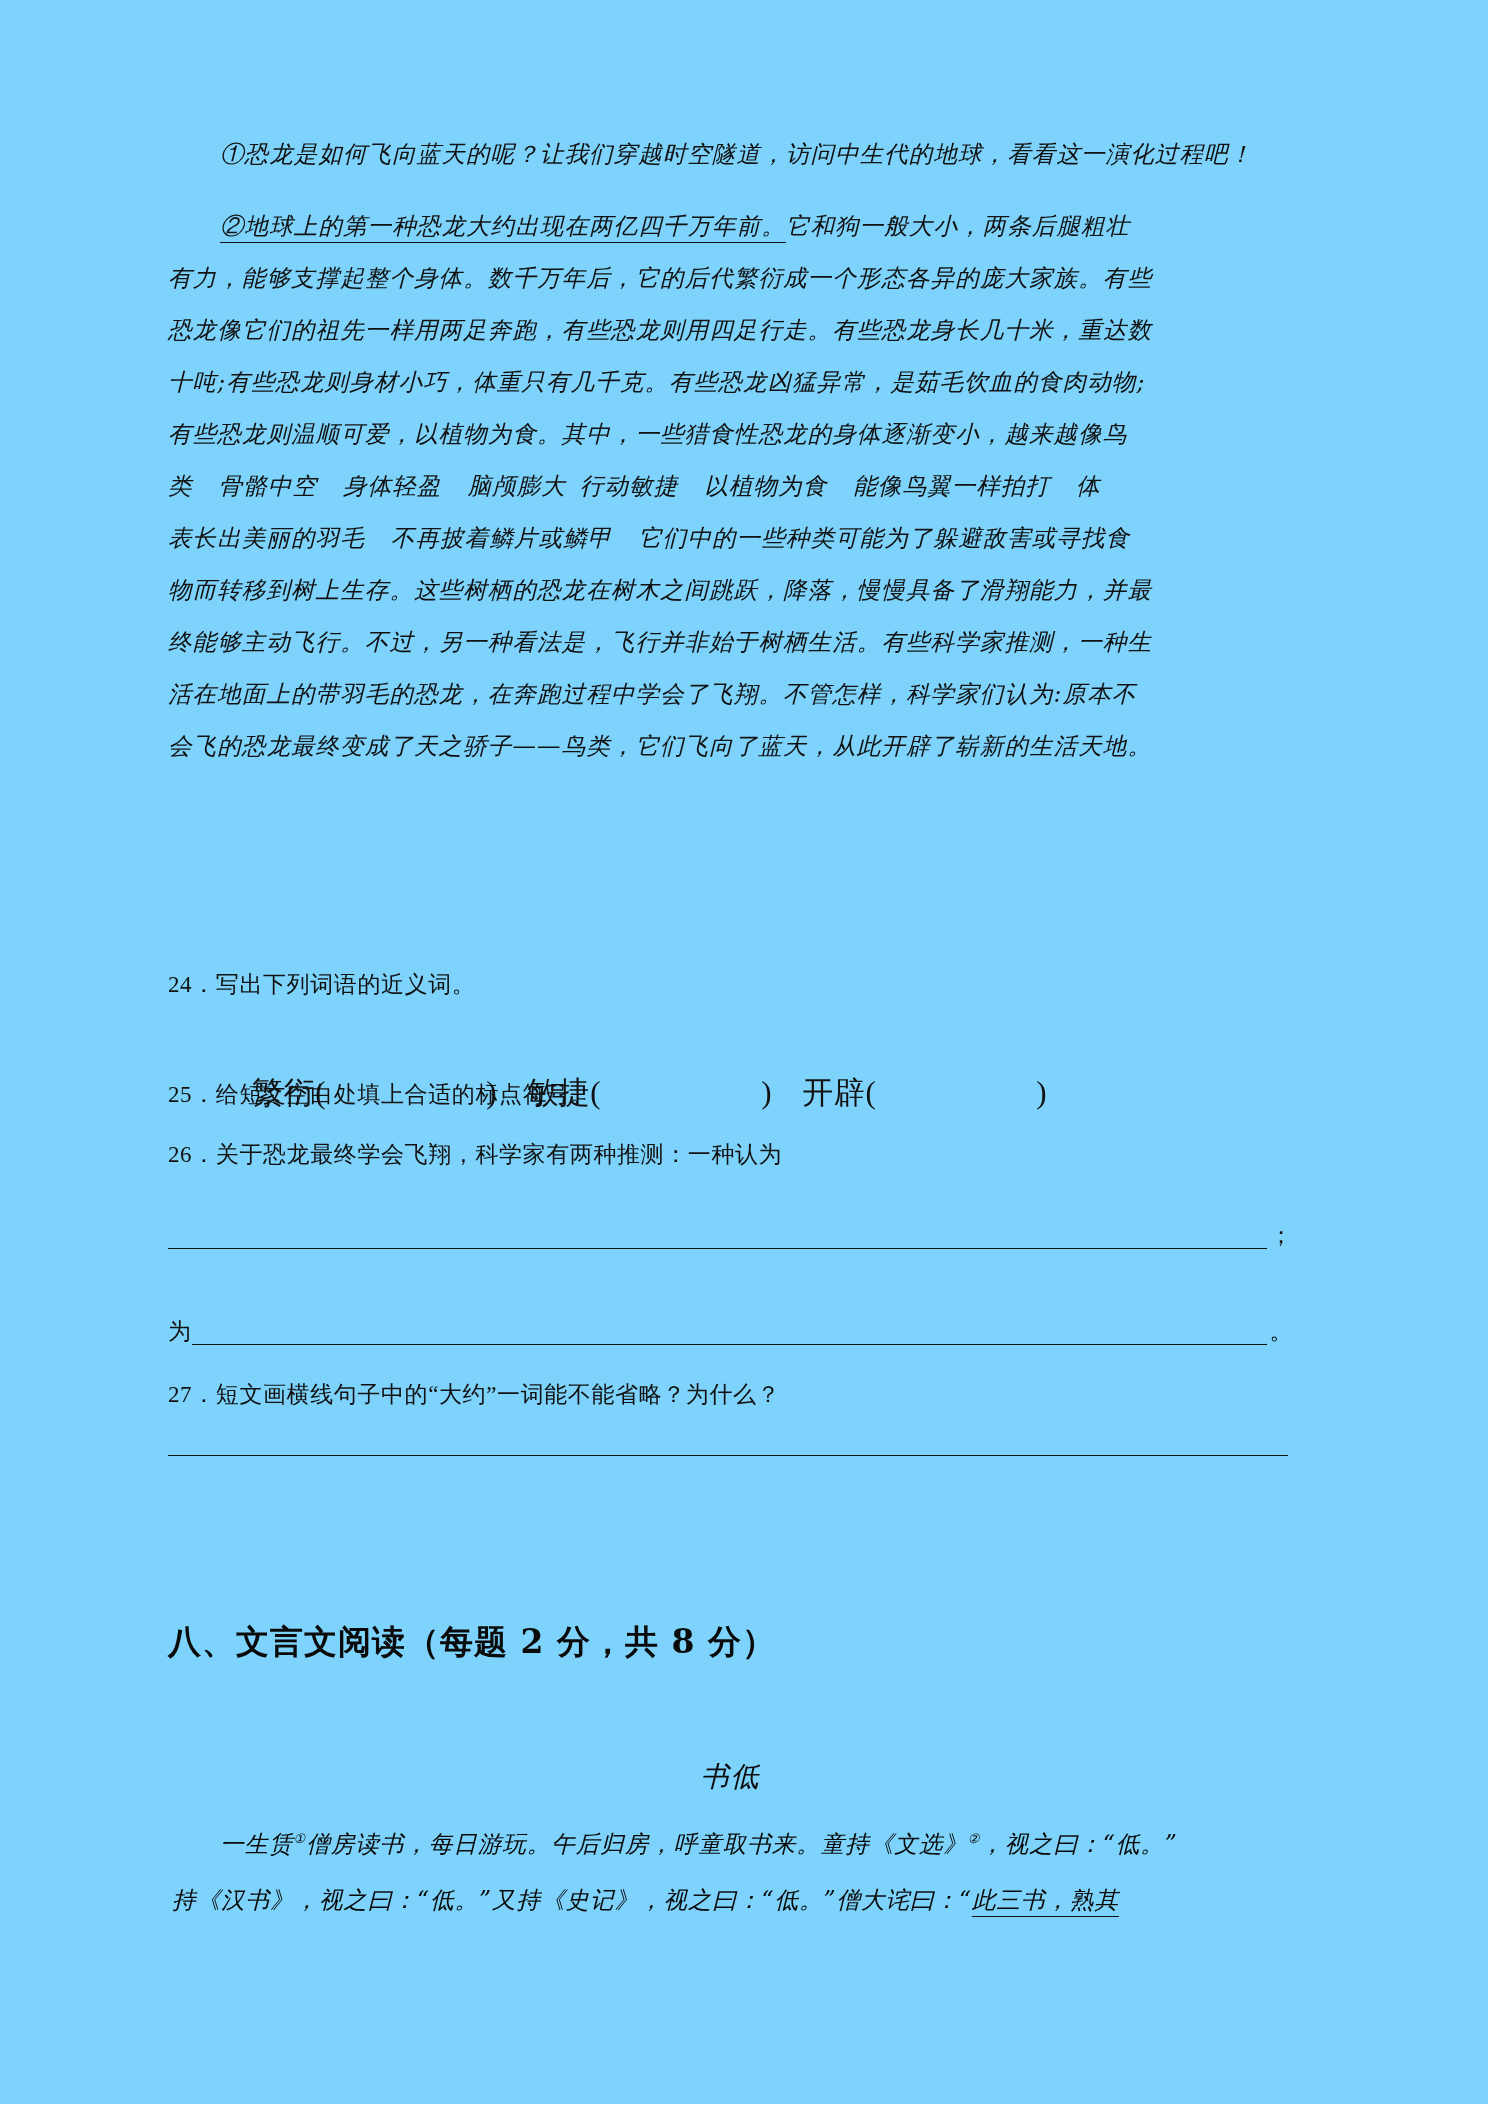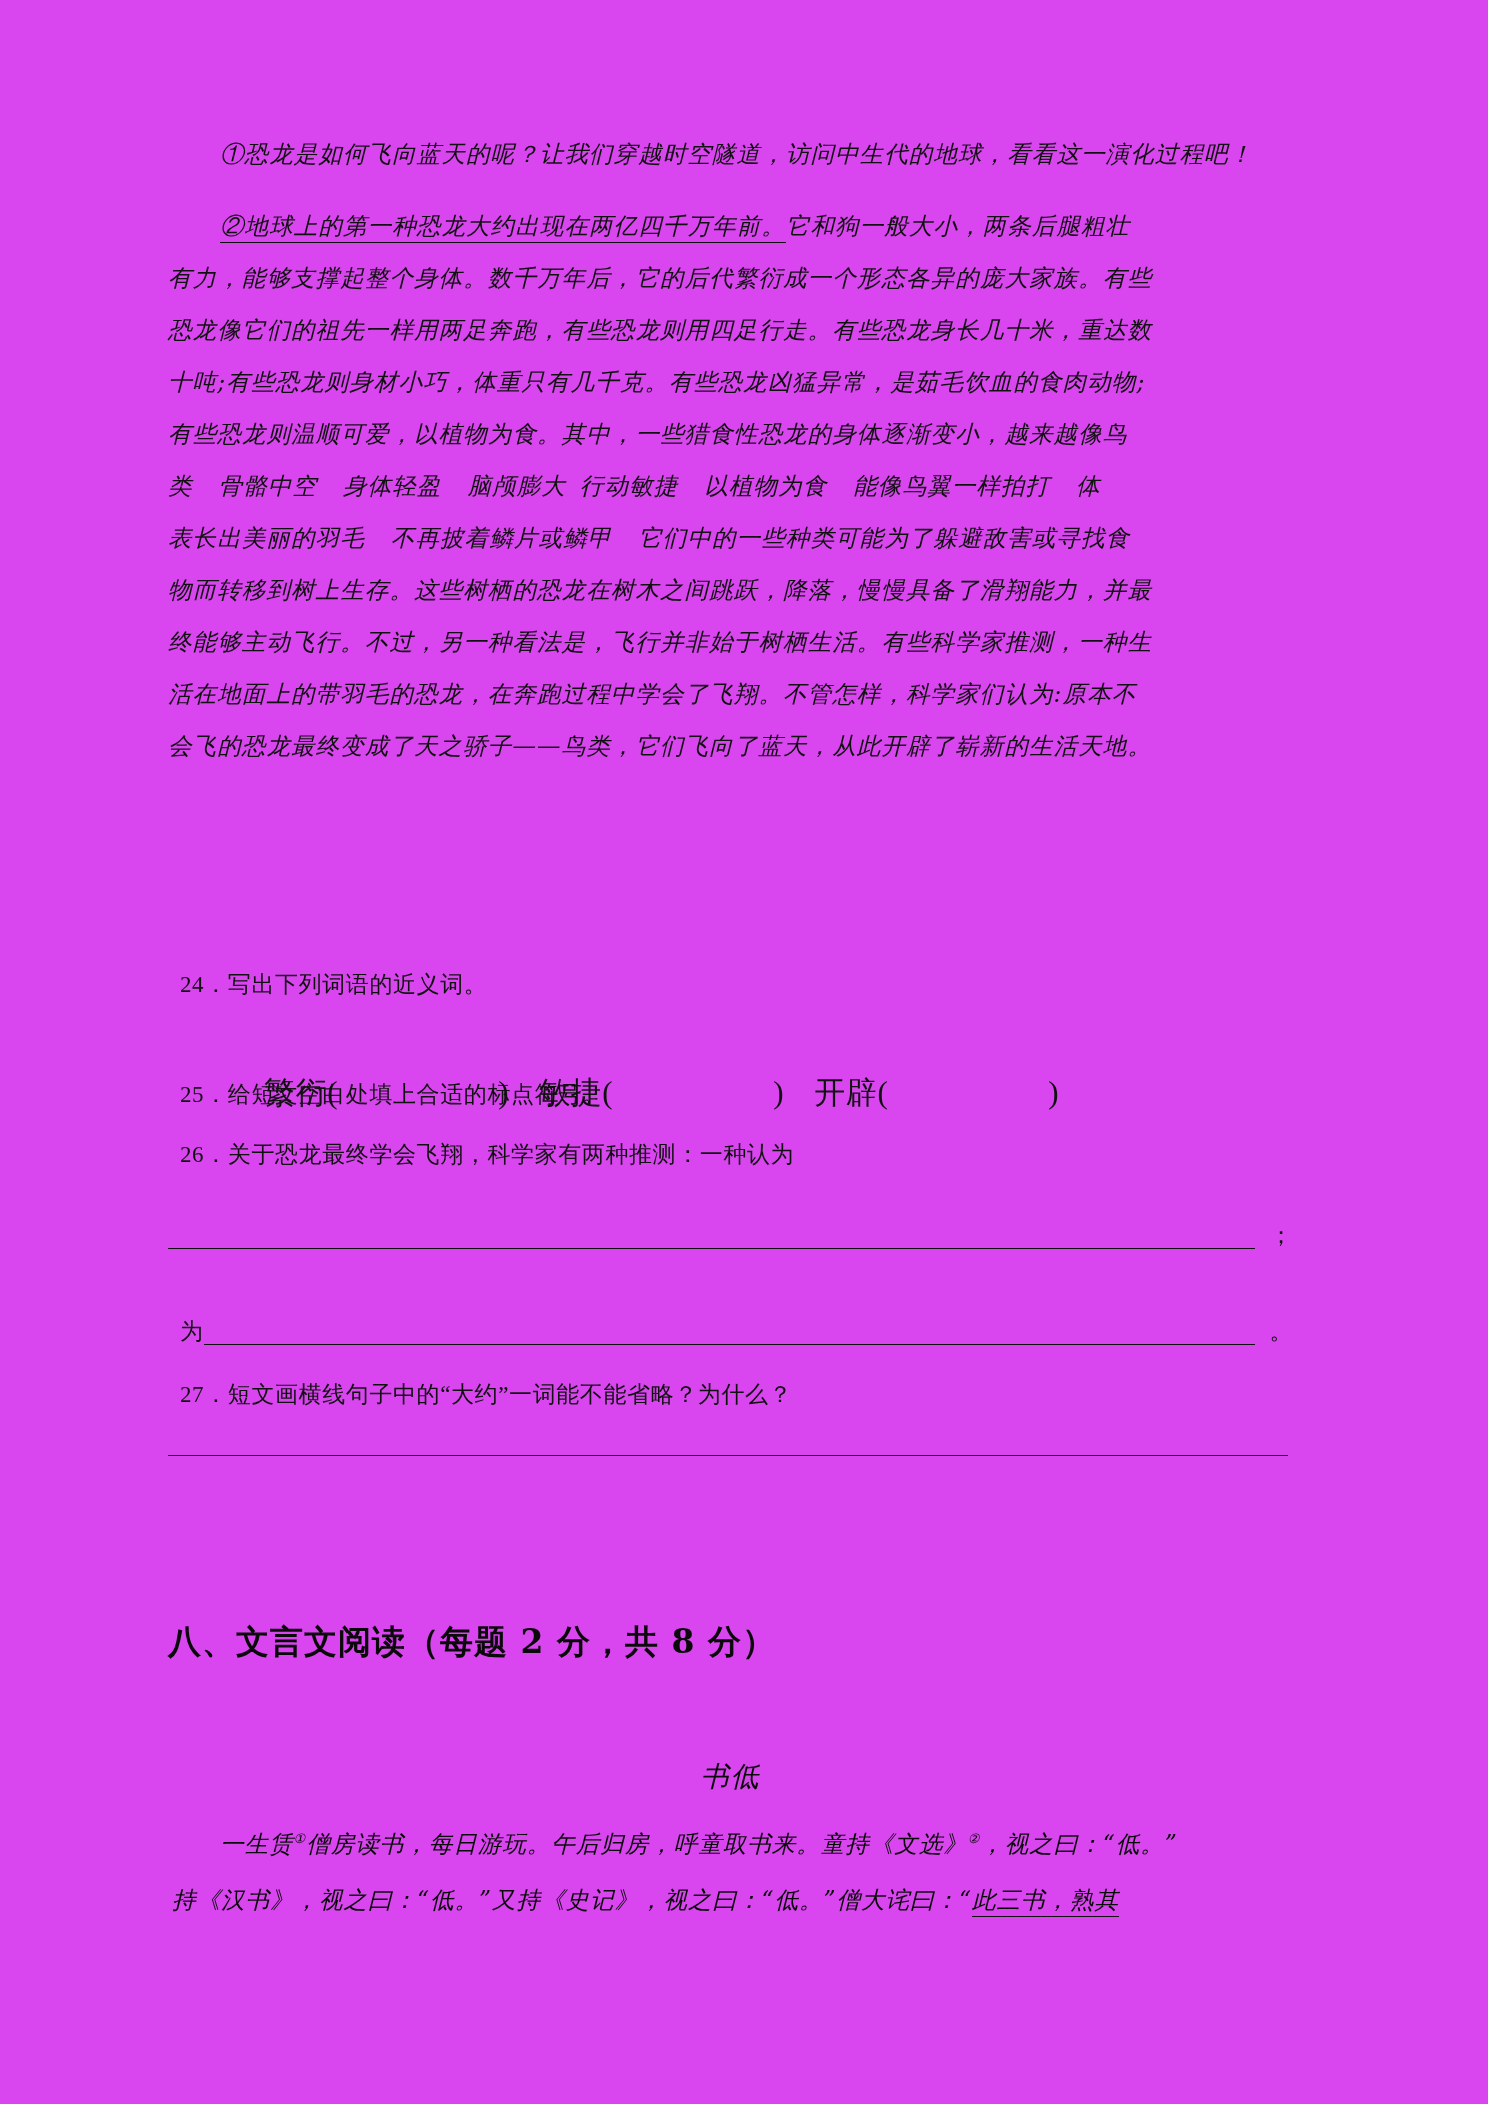--- a/index.html
+++ b/index.html
@@ -14,21 +14,21 @@
     font-family: "Liberation Serif", "DejaVu Serif", serif;
     color: #0a0a0a;
     overflow: hidden;
   }
 
   .page {
     position: absolute;
     left: 0; top: 0;
     width: 1488px;
     height: 2104px;
-    background: #d946ef;
+    background: #7dd3fc;
   }
 
   
   .kai {
     font-family: "DejaVu Serif", "Liberation Serif", serif;
     font-style: italic;
     font-weight: 400;
   }
 
   
@@ -60,21 +60,20 @@
     width: 14px;
   }
 
   
   .q {
     font-family: "Liberation Serif", "DejaVu Serif", serif;
     font-size: 23px;
     line-height: 54px;
     letter-spacing: 0.6px;
     color: #111;
-    margin-left: 12px;
   }
 
   .q-sub {
     font-family: Liberation Serif, serif;
     font-size: 31px;
     line-height: 54px;
     padding-left: 34px;
     white-space: pre;
   }
 

